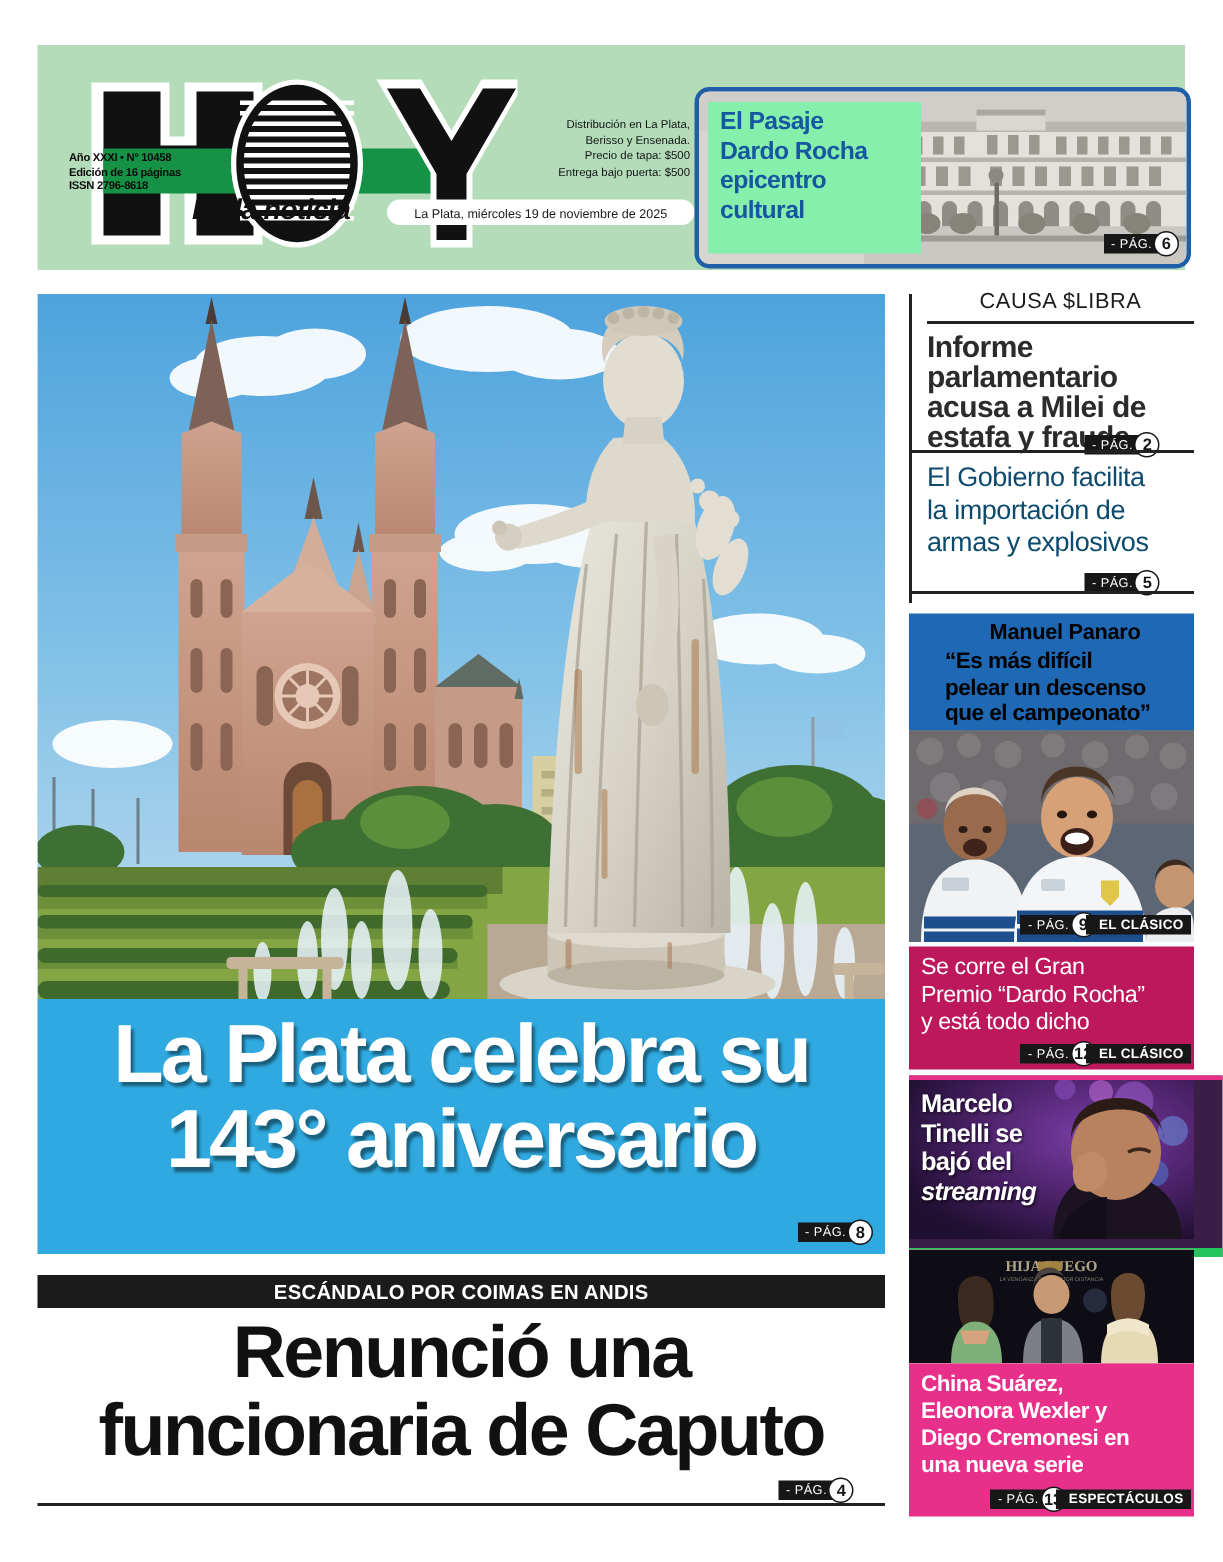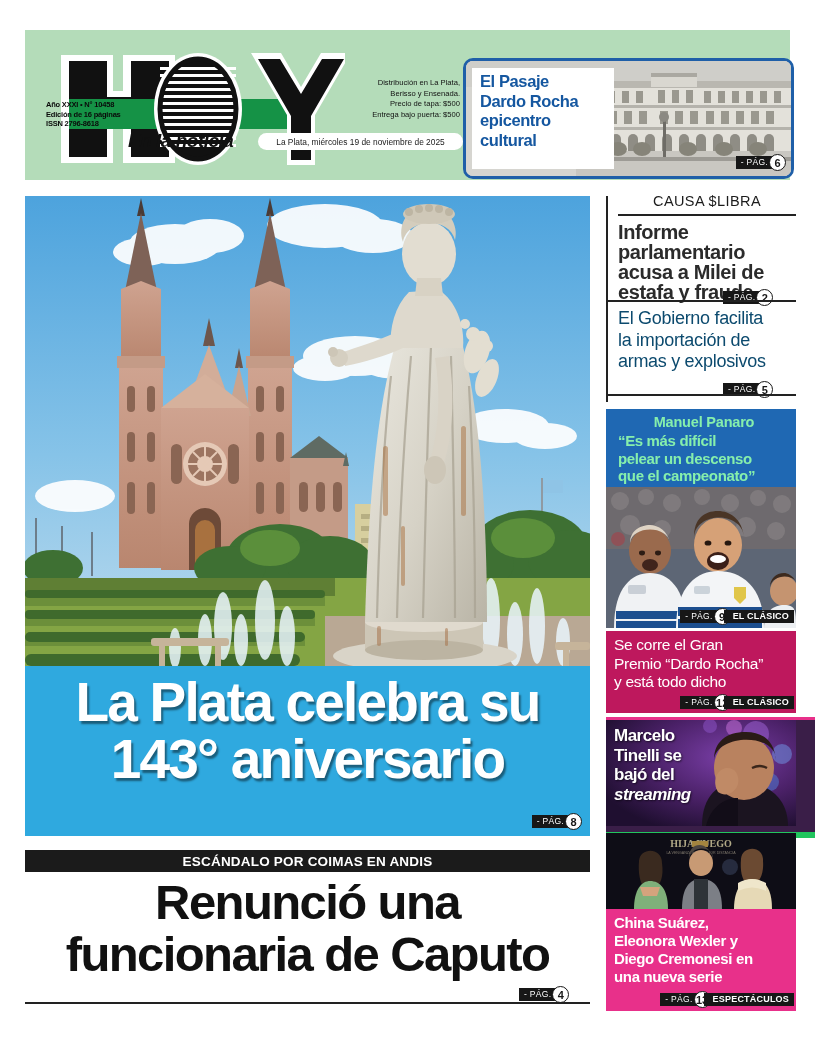--- a/index.html
+++ b/index.html
@@ -41,21 +41,21 @@
 
   
   .promo{
     position:absolute;left:463px;top:58px;width:325px;height:115px;
     border:3px solid #1f5fa8;border-radius:10px;overflow:hidden;
     background:#d8d8d4;
   }
   .promo-photo{position:absolute;inset:0;overflow:hidden;}
   .promo-text{
     position:absolute;left:6px;top:7px;width:142px;height:101px;
-    background:#ffffff;color:#1557a0;font-weight:bold;font-size:16.5px;
+    background:#86efac;color:#1557a0;font-weight:bold;font-size:16.5px;
     line-height:19.5px;padding:4px 0 0 8px;box-sizing:border-box;
     letter-spacing:-0.4px;
   }
   .promo-badge{position:absolute;right:5px;bottom:5px;}
 
   
   .hero{
     position:absolute;left:25px;top:196px;width:565px;height:470px;
     overflow:hidden;background:#8fc3e8;
   }
@@ -105,21 +105,21 @@
     letter-spacing:-0.4px;
   }
   .s-head-light{
     font-weight:normal;font-size:18px;line-height:21.5px;color:#0c4a6e;
     letter-spacing:-0.3px;
   }
 
   
   .panaro{
     position:absolute;left:606px;top:409px;width:190px;height:78px;
-    background:#1f68b3;color:#86efac;box-sizing:border-box;padding:5px 6px 0 12px;
+    background:#1f68b3;color:#000000;box-sizing:border-box;padding:5px 6px 0 24px;
   }
   .panaro-name{
     font-weight:bold;font-size:14.5px;line-height:17px;text-align:center;
     letter-spacing:-0.2px;
   }
   .panaro-quote{
     font-weight:bold;font-size:15px;line-height:17.5px;letter-spacing:-0.35px;
     margin-top:1px;
   }
   .panaro-photo{

